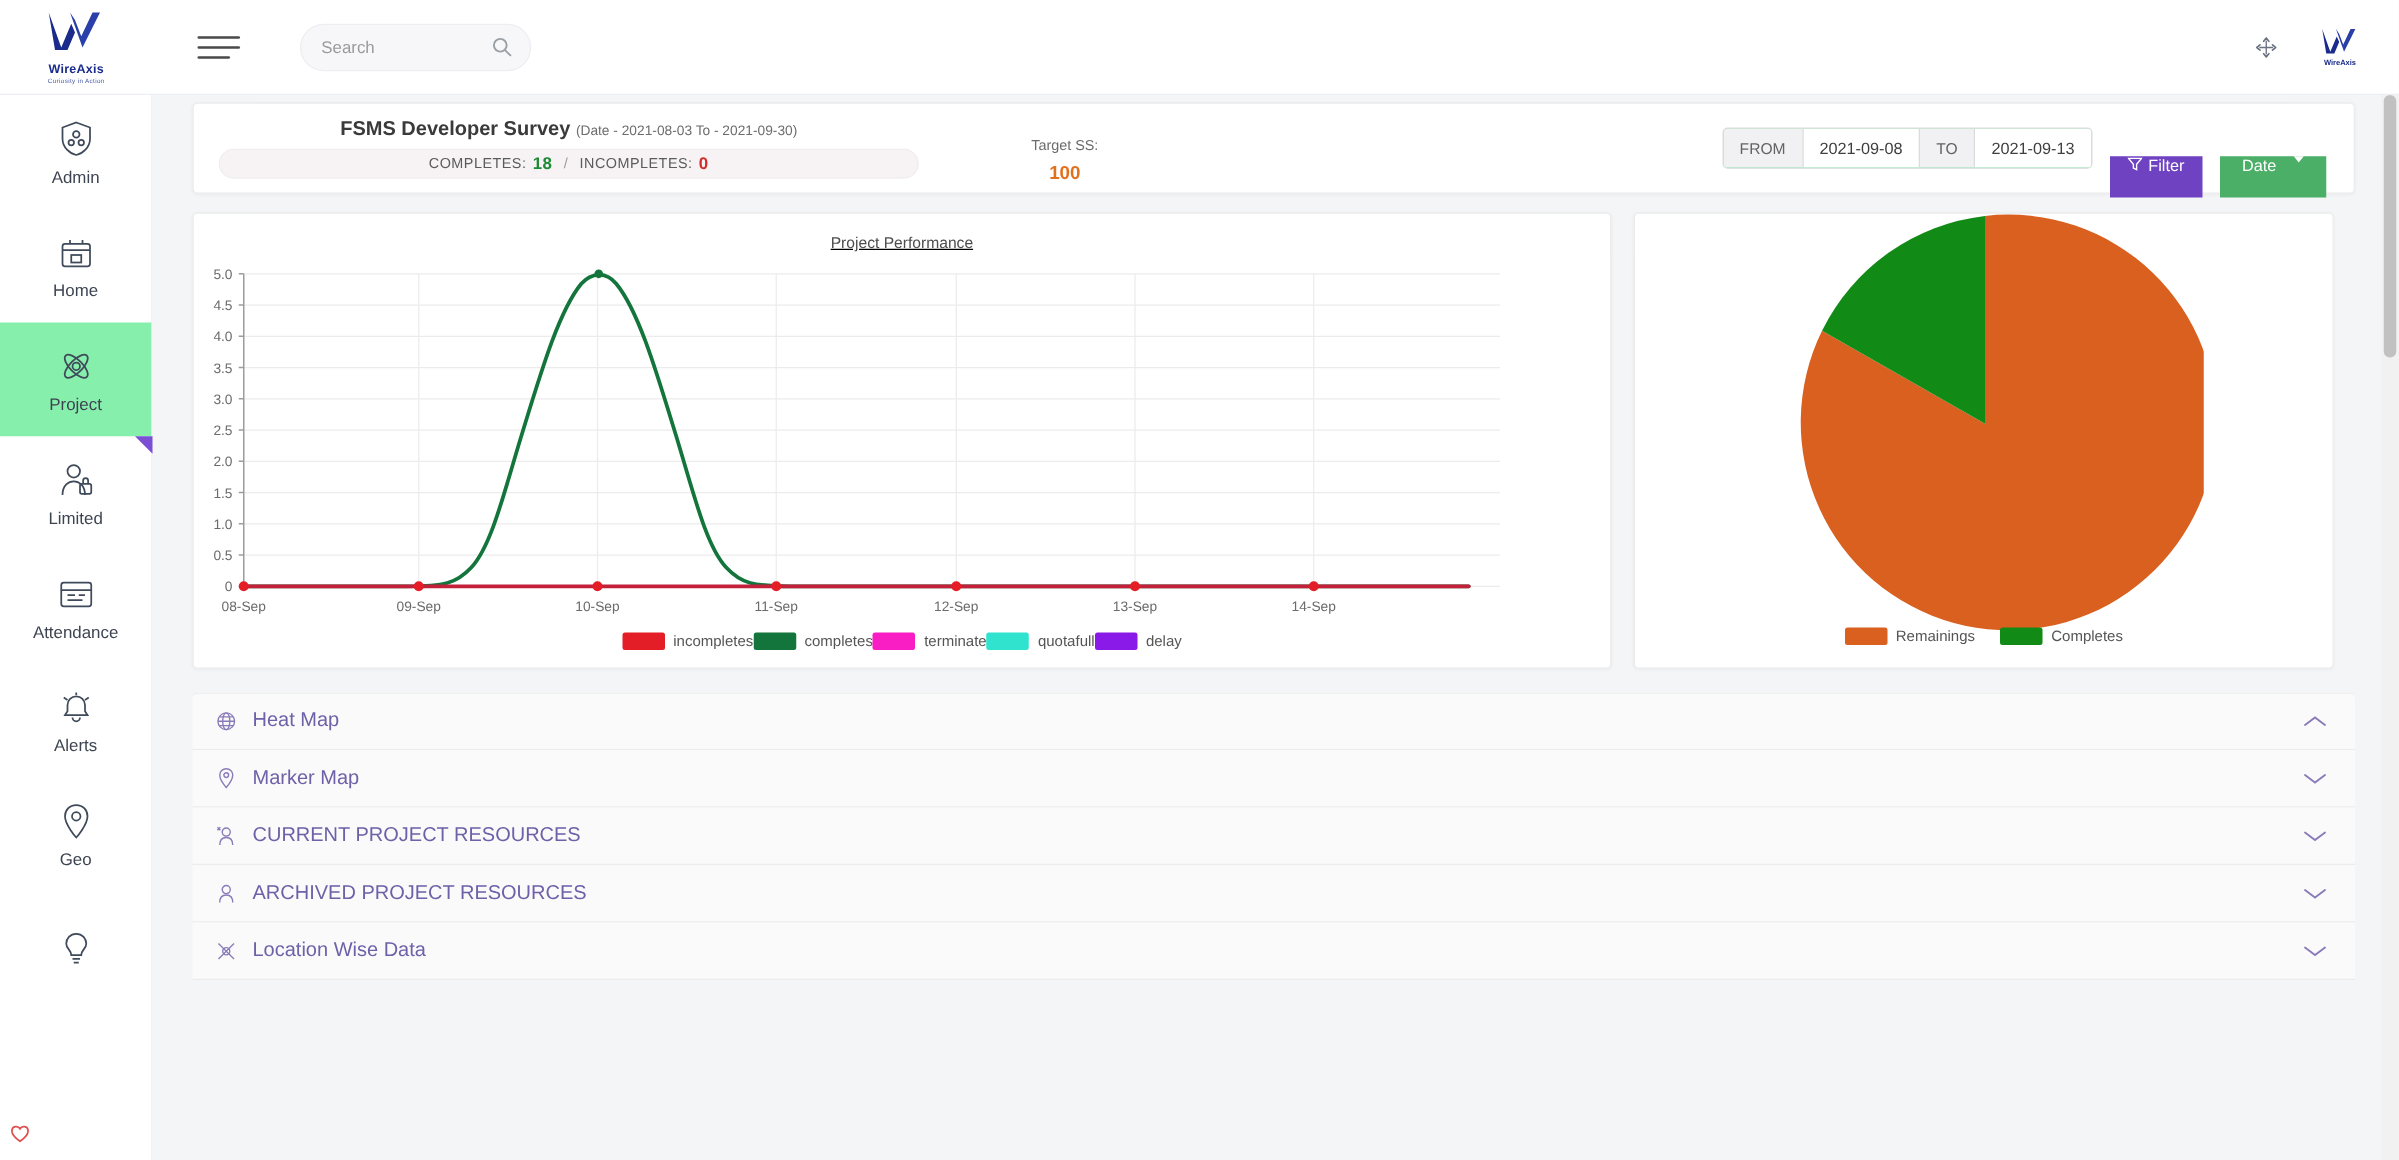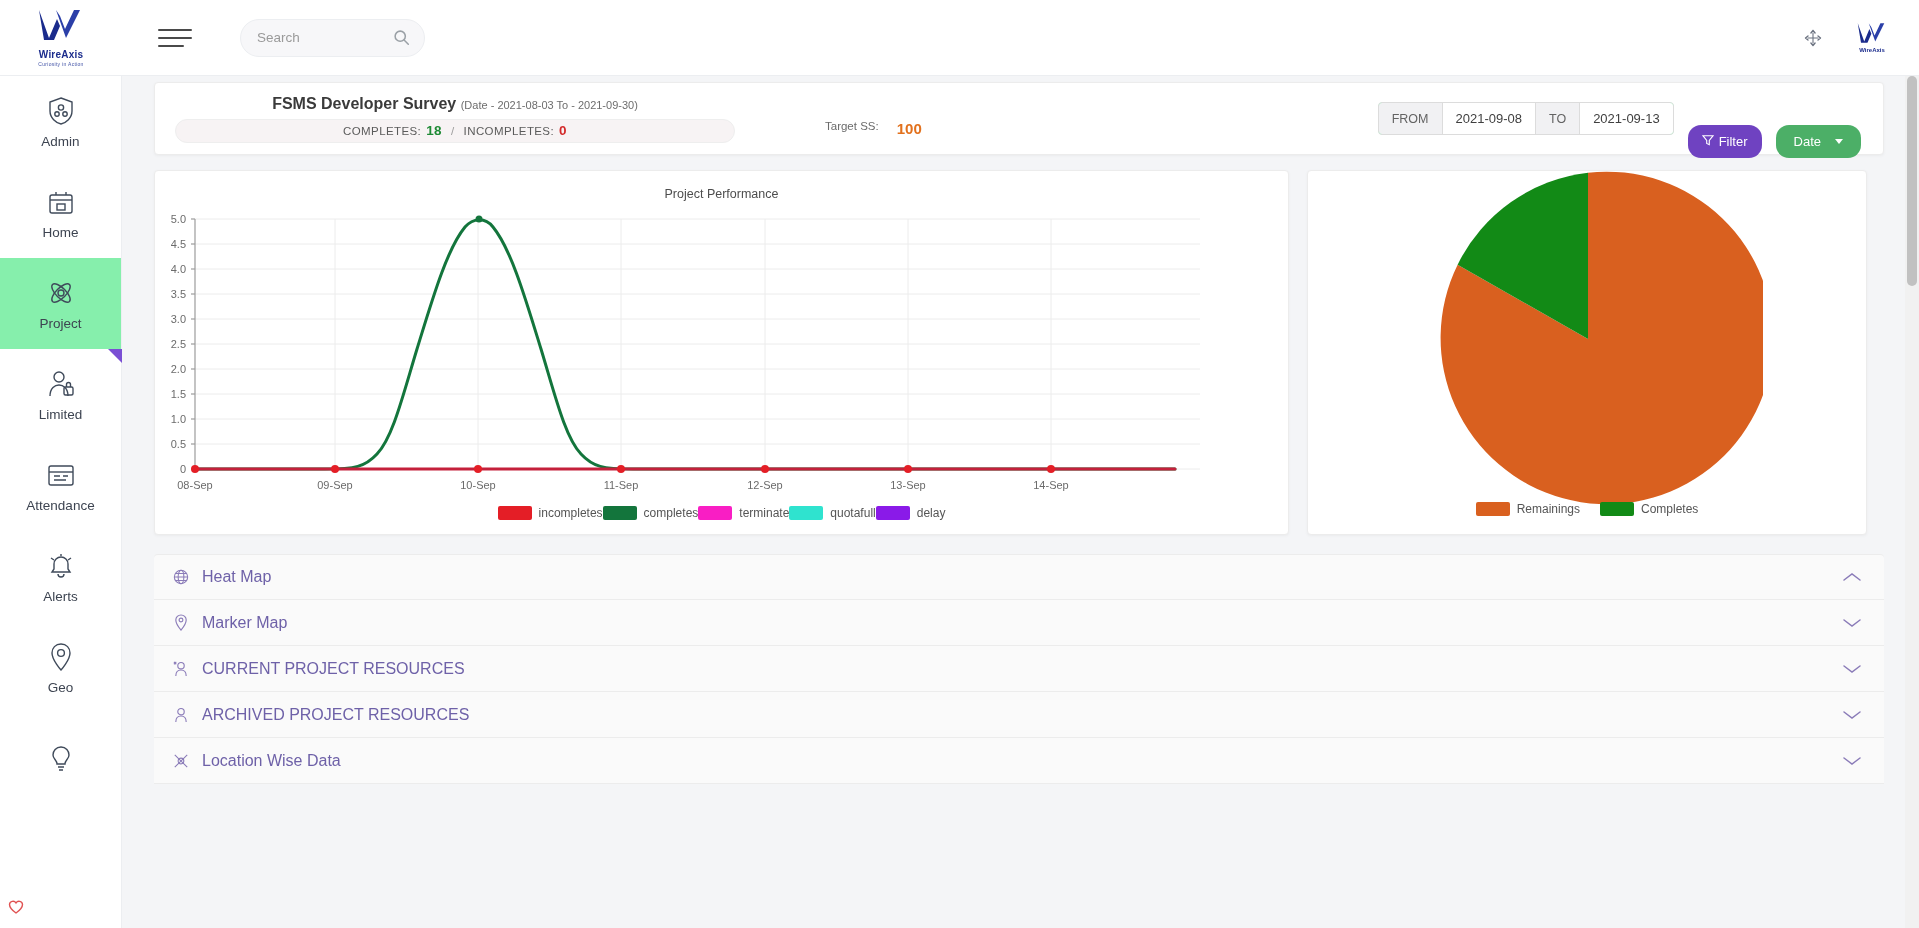--- a/index.html
+++ b/index.html
@@ -135,21 +135,21 @@
     display:flex; align-items:center; justify-content:center;
     font-size: 11.5px; color:#5b5b5b; letter-spacing:.4px;
     gap: 5px;
   }
   .counts-pill .num-green { color:#1e8a35; font-weight:700; font-size:13.5px;}
   .counts-pill .num-red { color:#d32a2a; font-weight:700; font-size:13.5px;}
   .counts-pill .sep { color:#9b9b9b; margin:0 4px;}
 
   .summary-target {
     margin-left: 90px; text-align:center;
-    display:flex; flex-direction:row; gap:18px;margin-top:20px;
+    display:flex; flex-direction:column; gap:7px;margin-top:20px;
   }
   .summary-target .t-lbl { font-size: 11.5px; color:#6b6b6b; }
   .summary-target .t-val { font-size: 15px; color:#e2711d; font-weight:600; }
 
   .summary-right {
     margin-left: auto; display:flex; align-items:center; gap: 14px;
     padding-right: 22px;
   }
   .daterange {
     display:flex; align-items:stretch; height: 33px;
@@ -161,36 +161,37 @@
     display:flex; align-items:center; padding: 0 13px;
     border-right:1px solid #dcdcdc;
   }
   .dr-val {
     background:#fff; color:#3f3f3f; font-size:13px;
     display:flex; align-items:center; padding: 0 13px;
     border-right:1px solid #dcdcdc;
   }
   .dr-val:last-child { border-right: 0; }
   .btn {
-    height: 33px; border-radius:13px; border:0;
+    height: 33px; border-radius:0; border:0;
     font-size: 13px; color:#fff; cursor:pointer;
-    display:flex; align-items:center; justify-content:center; gap:5px;
+    display:flex; justify-content:center; gap:5px;
     padding: 0 14px;
     font-family: "Liberation Sans", sans-serif;
     margin-top: 46px;
   }
   .btn-filter { background:#6f42c1; }
   .btn-links  { background:#4caf67; padding: 0 18px; gap: 14px;}
   .caret { width:0;height:0;border-left:4px solid transparent;border-right:4px solid transparent;border-top:5px solid #fff;}
 
   
   .chart-card {
     position:absolute; left: 32px; top: 94px;
     width: 1135px; height: 365px;
     padding: 10px 0 0 0;
+    text-decoration: underline;
   }
   .chart-title { text-align:center; font-size: 12.5px; color:#4d4d4d; margin-top: 6px;}
   .pie-card {
     position:absolute; left: 1185px; top: 94px;
     width: 560px; height: 365px; padding-top:10px;
   }
 
   .plot { position:absolute; left: 0; top: 28px; width: 1135px; height: 300px; }
   .legend {
     position:absolute; bottom: 14px; left:0; width:100%;

